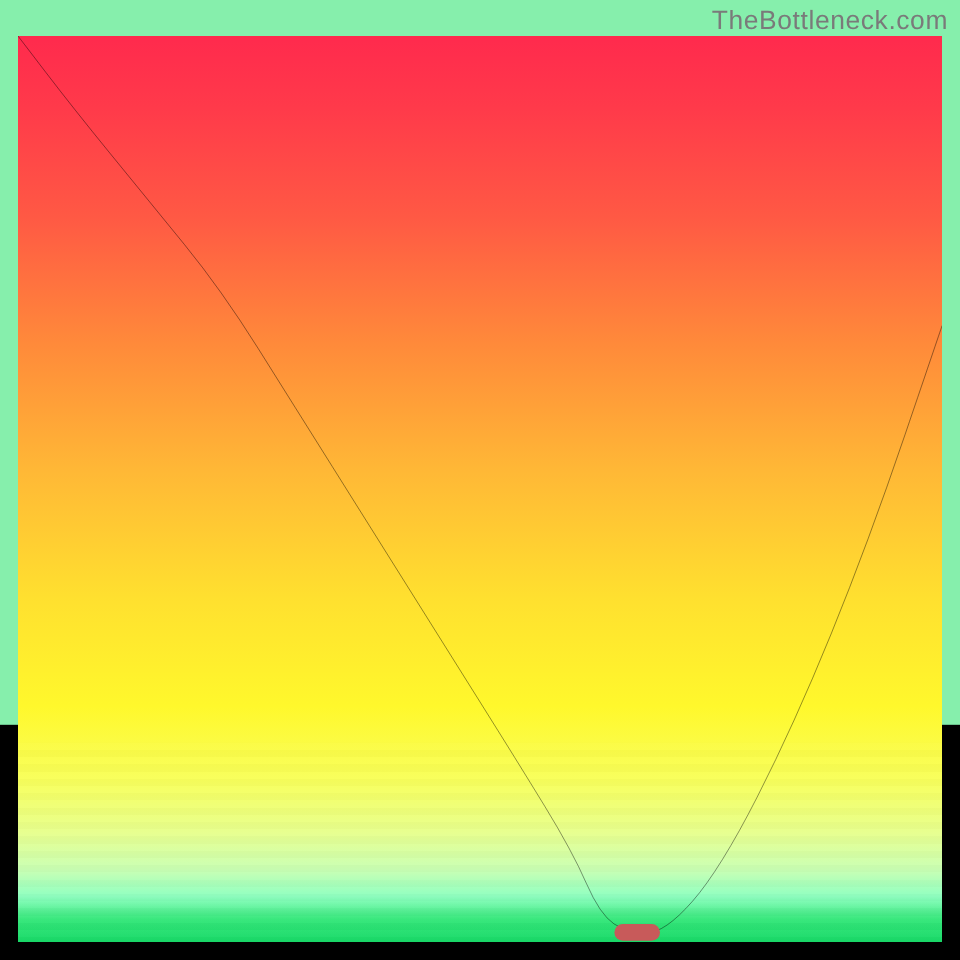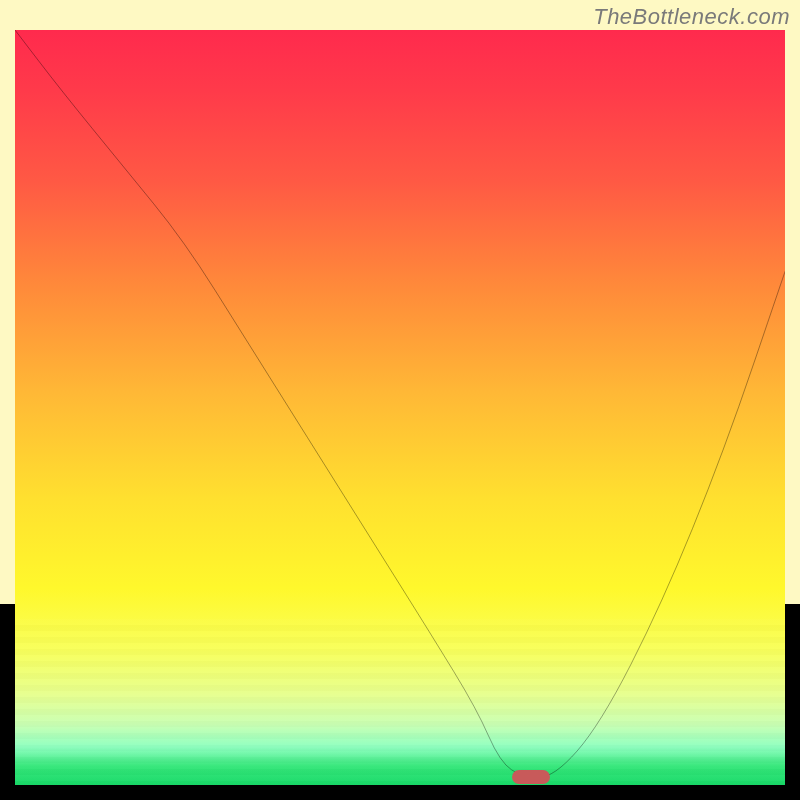--- a/index.html
+++ b/index.html
@@ -8,22 +8,21 @@
     width: 800px;
     height: 800px;
     background: #000;
     overflow: hidden;
     font-family: Arial, Helvetica, sans-serif;
   }
   .frame {
     position: relative;
     width: 800px;
     height: 604px;
-    background: #fef9c3;
-    font-style: italic;
+    background: #86efac;
   }
   .watermark {
     position: absolute;
     top: 4px;
     right: 10px;
     color: #7a7a7a;
     font-size: 22px;
     font-weight: 500;
     letter-spacing: 0.5px;
     z-index: 10;

